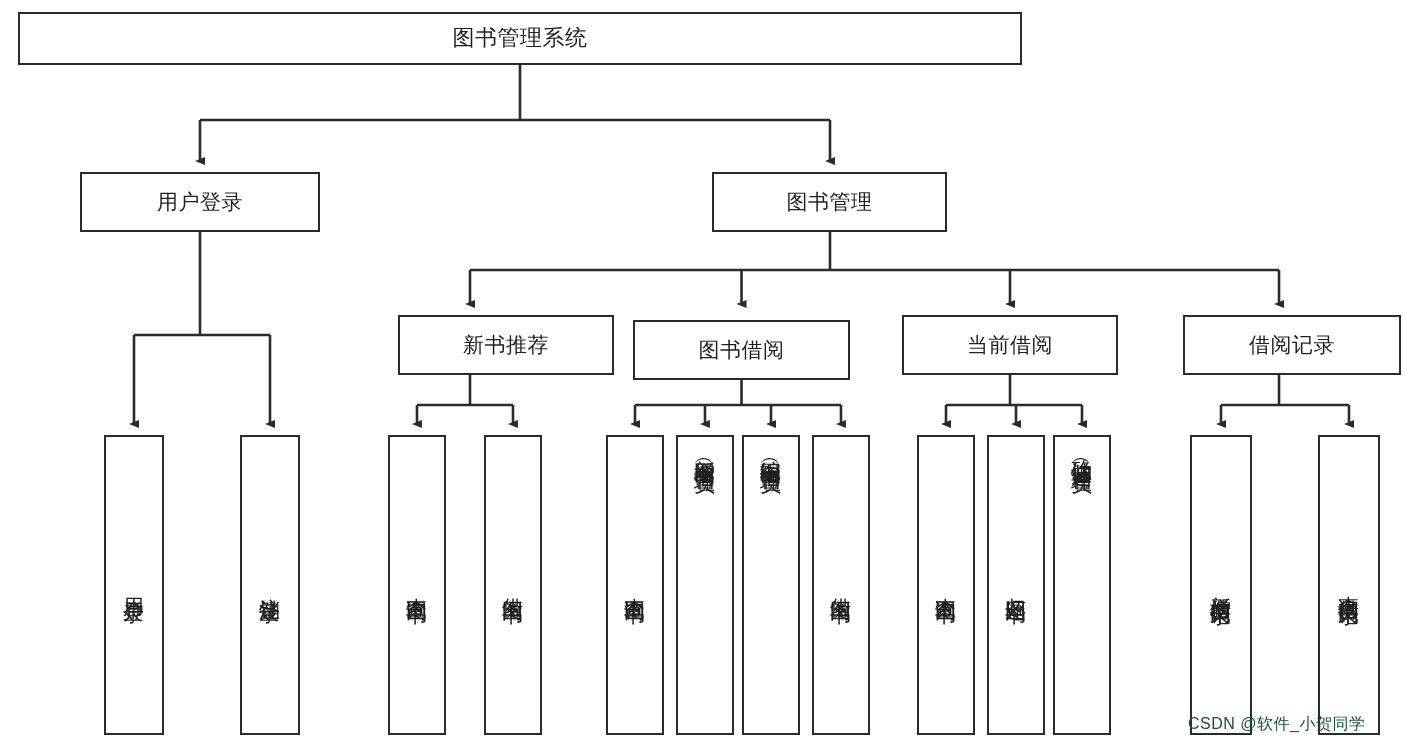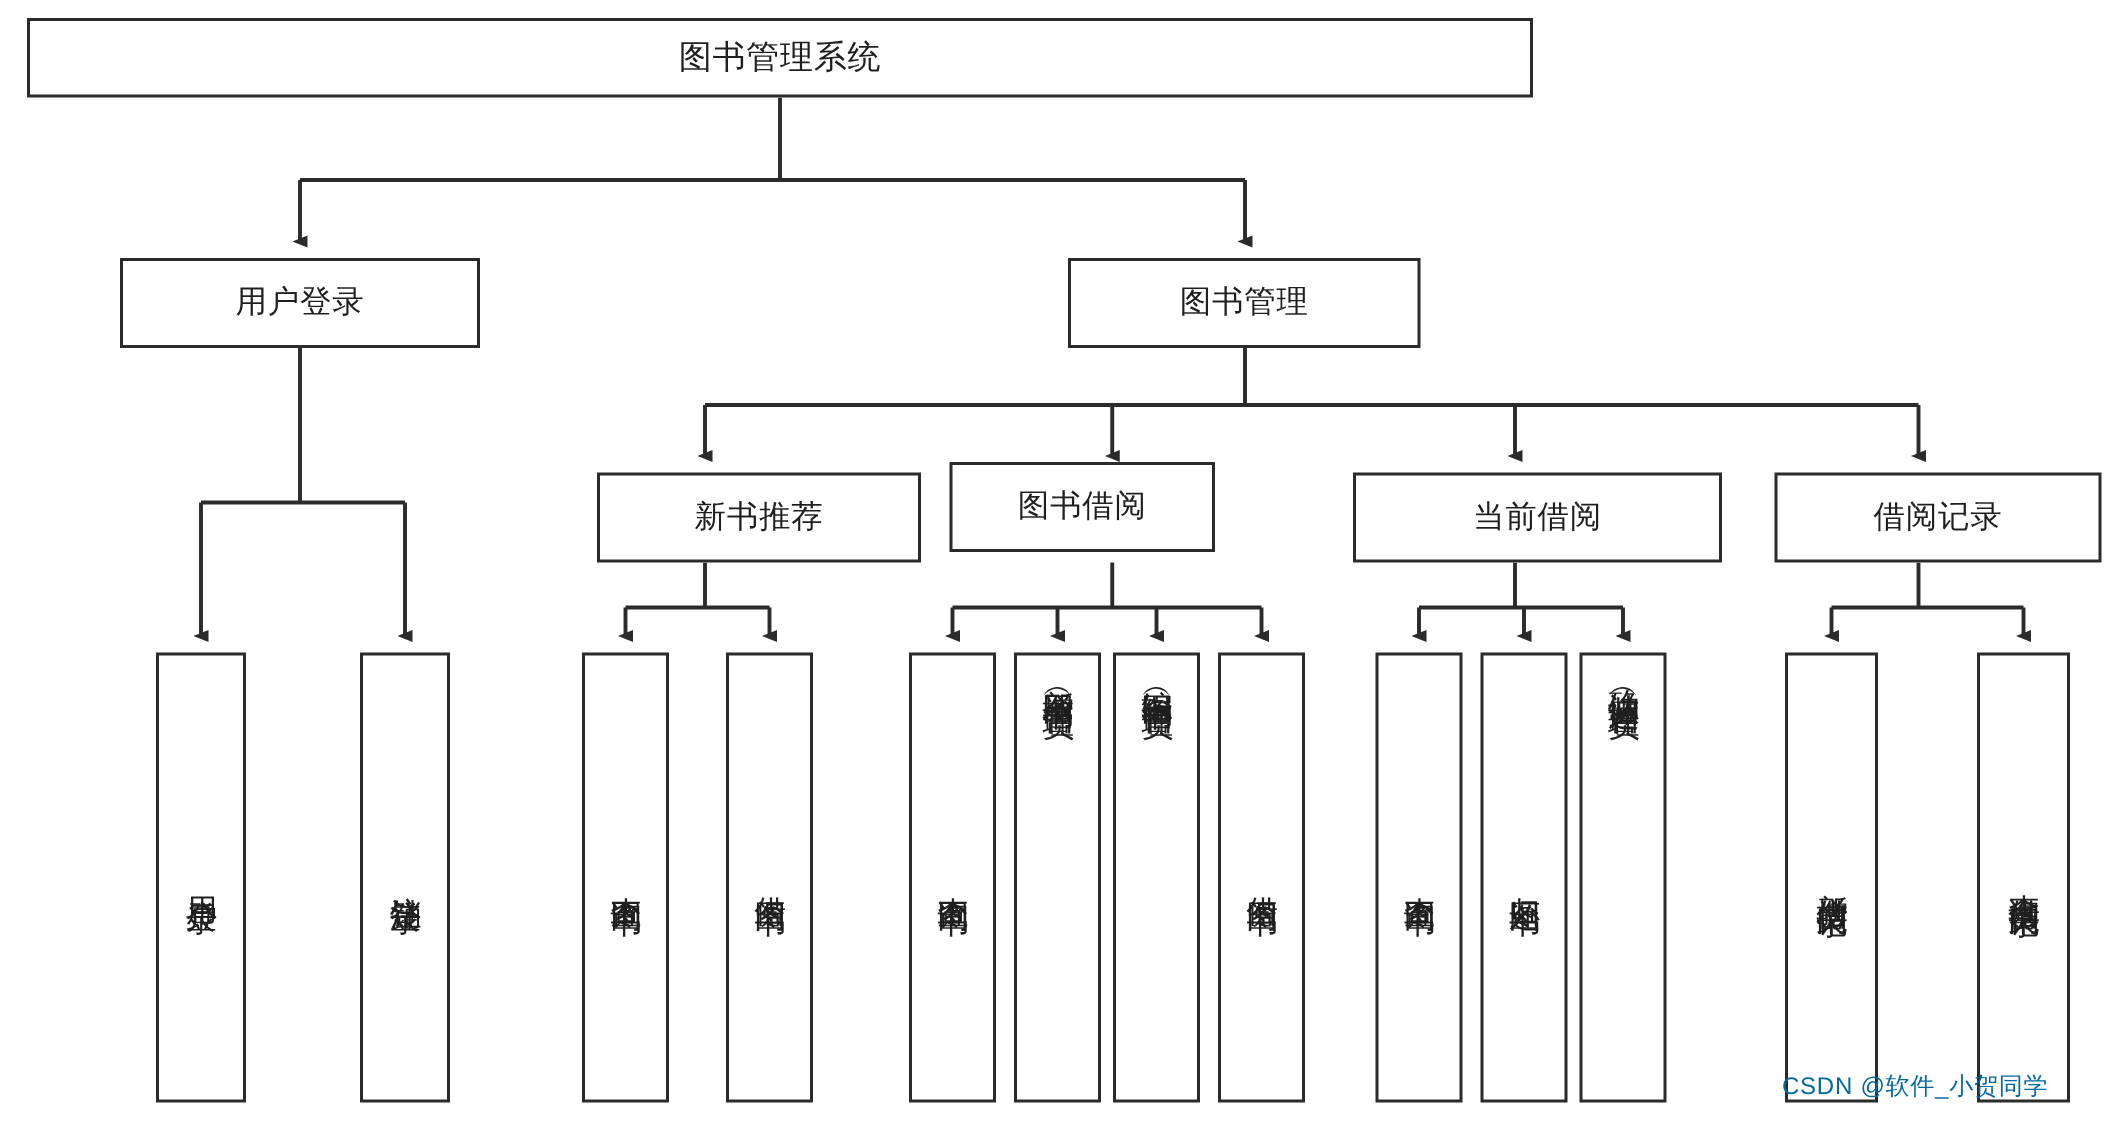--- a/index.html
+++ b/index.html
@@ -37,21 +37,21 @@
     line-height:1.1;
     white-space:normal;
   }
   .node.leaf{align-items:flex-start;padding-top:6px;}
   .node.leaf.short{align-items:center;padding-top:0;}
   .node.root .label{font-size:22px;}
   .watermark{
     position:absolute;
     left:1188px;top:714px;
     font-size:16px;
-    color:#0369a1;
+    color:#14532d;
     letter-spacing:0.5px;
     white-space:nowrap;
     user-select:none;
   }
 </style>
 </head>
 <body>
 
 <div id="canvas">
 
@@ -107,24 +107,24 @@
         <span class="label">用户登录</span>
       </div>
       <div class="node branch" style="left: 712px; top: 172px; width: 235px; height: 60px;">
         <span class="label">图书管理</span>
       </div>
     </div>
   <div id="level2-layer">
       <div class="node branch" style="left: 362px; top: 315px; width: 216px; height: 60px; margin-left: 36px;">
         <span class="label">新书推荐</span>
       </div>
-      <div class="node branch" style="left: 633px; top: 308px; width: 177px; height: 60px;">
+      <div class="node branch" style="left: 633px; top: 320px; width: 217px; height: 60px;">
         <span class="label">图书借阅</span>
       </div>
-      <div class="node branch" style="left: 902px; top: 315px; width: 246px; height: 60px;">
+      <div class="node branch" style="left: 902px; top: 315px; width: 216px; height: 60px;">
         <span class="label">当前借阅</span>
       </div>
       <div class="node branch" style="left: 1170px; top: 315px; width: 218px; height: 60px; margin-left: 13px;">
         <span class="label">借阅记录</span>
       </div>
     </div>
   <div id="leaf-layer">
       <div class="node leaf short" style="left: 104px; top: 435px; width: 60px; height: 300px;">
         <span class="label">用户登录</span>
       </div>

